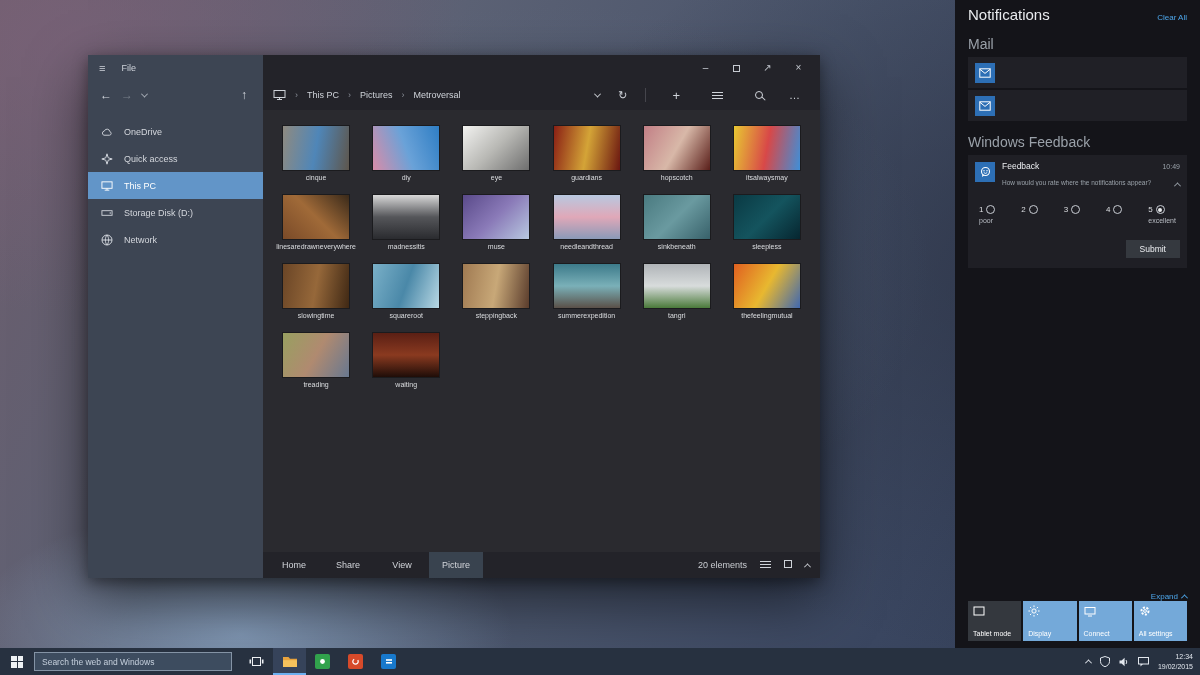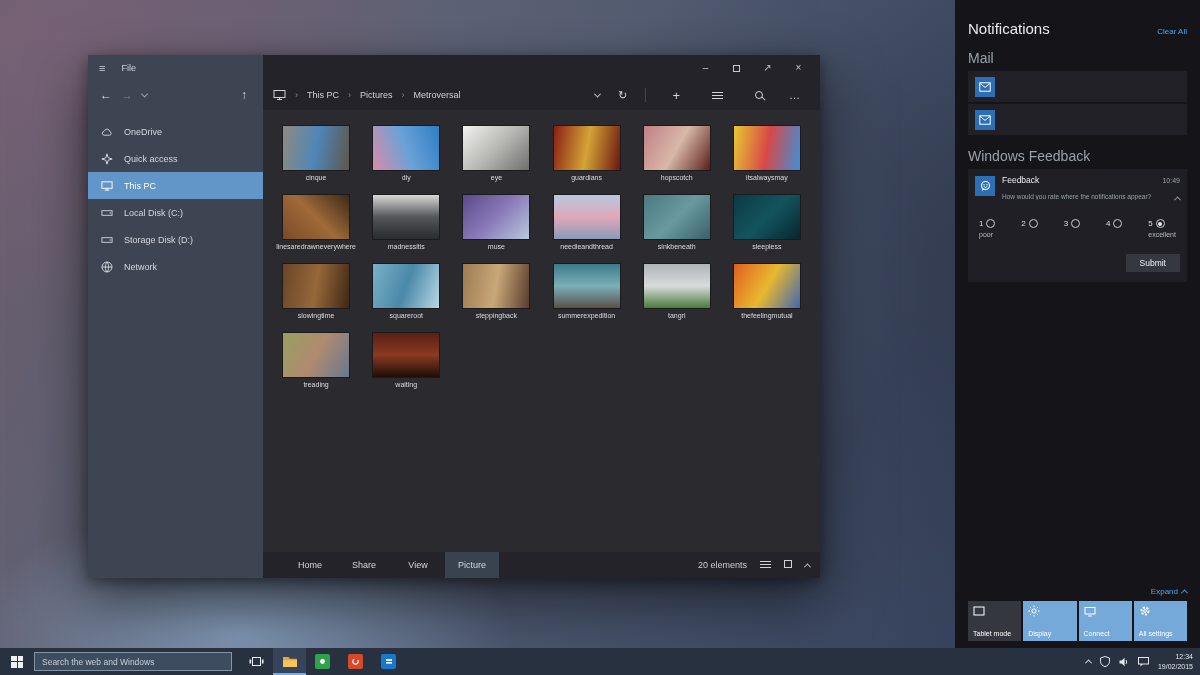--- a/index.html
+++ b/index.html
@@ -63,21 +63,21 @@
   .file{display:flex;flex-direction:column;align-items:center;}
   .thumb{width:66px;height:44px;flex:none;box-shadow:0 0 0 1px rgba(0,0,0,.35);}
   .fname{font-size:7px;color:#dcdee1;margin-top:4px;text-align:center;max-width:80px;line-height:1.25;word-break:break-all;}
 
   .bottombar{height:26px;background:#232329;display:flex;align-items:center;flex:none;padding:0 10px 0 0;}
   .tab{width:54px;text-align:center;color:#d2d5da;font-size:9px;line-height:26px;height:26px;}
   .tab.active{background:#39434f;}
   .bb-right{margin-left:auto;display:flex;align-items:center;gap:13px;color:#c9ccd1;font-size:9px;}
 
   
-  .action-center{position:absolute;top:0;right:0;width:245px;height:648px;background:#141419;color:#e9ebee;padding:20px 13px;z-index:4;}
+  .action-center{position:absolute;top:0;right:0;width:245px;height:648px;background:#141419;color:#e9ebee;padding:6px 13px;z-index:4;}
   .ac-header{display:flex;justify-content:space-between;align-items:baseline;}
   .ac-title{font-size:15px;font-weight:400;}
   .ac-clear{font-size:8px;color:#4da6ea;}
   .ac-section{font-size:14px;color:#9aa1a9;margin:13px 0 5px;}
   .mailcard{background:#202026;padding:5px 7px;display:flex;gap:7px;margin-bottom:2px;}
   .mc-icon{width:20px;height:20px;background:#2d6fb5;flex:none;display:flex;align-items:center;justify-content:center;margin-top:1px;}
   .mc-body{flex:1;min-width:0;}
   .mc-top{display:flex;justify-content:space-between;align-items:baseline;}
   .mc-title{font-size:8.5px;color:#eceef1;text-decoration:underline;}
   .mc-time{font-size:7px;color:#9aa2aa;}
@@ -90,21 +90,21 @@
   .ratings{display:flex;justify-content:space-between;padding:14px 4px 0;}
   .rate{display:flex;flex-direction:column;gap:3px;}
   .rate-top{display:flex;align-items:center;gap:3px;font-size:8px;color:#dddfe3;}
   .radio{width:9px;height:9px;border:1px solid #c9cdd4;border-radius:50%;position:relative;display:inline-block;}
   .radio.sel::after{content:"";position:absolute;inset:1.5px;border-radius:50%;background:#e9ebee;}
   .rate-label{font-size:7px;color:#b9bdc4;}
   .submit-row{display:flex;justify-content:flex-end;margin-top:16px;}
   .submit{background:#35393f;color:#eceef1;font-size:8.5px;padding:4px 14px;border:none;}
 
   .ac-bottom{position:absolute;left:13px;right:13px;bottom:7px;}
-  .expand{display:flex;justify-content:flex-end;align-items:center;gap:4px;font-size:8px;color:#4da6ea;margin-bottom:5px;}
+  .expand{display:flex;justify-content:flex-end;align-items:center;gap:4px;font-size:8px;color:#4da6ea;}
   .tiles{display:flex;gap:2px;}
   .tile{flex:1;height:40px;background:#74a9d9;color:#fff;font-size:7px;padding:4px 5px;display:flex;flex-direction:column;justify-content:space-between;}
   .tile.inactive{background:#34383e;}
   .tile-icon{width:12px;height:12px;}
 
   
   .taskbar{position:absolute;left:0;right:0;bottom:0;height:27px;background:#273140;display:flex;align-items:center;z-index:5;}
   .tb-start{width:34px;height:27px;display:flex;align-items:center;justify-content:center;}
   .winlogo{width:12px;height:12px;display:grid;grid-template-columns:1fr 1fr;grid-template-rows:1fr 1fr;gap:1px;}
   .winlogo span{background:#eef1f4;}
@@ -173,29 +173,20 @@
               </span>
               <span class="slabel">This PC</span>
             </div>
             <div class="sitem">
               <span class="sicon">
                 <svg width="13" height="12" viewBox="0 0 13 12">
                   <rect x="1" y="3.5" width="11" height="5" fill="none" stroke="#cfd3da"></rect>
                   <circle cx="10" cy="6" r="0.8" fill="#cfd3da"></circle>
                 </svg>
               </span>
-              <span class="slabel">Local Disk (C:)</span>
-            </div>
-            <div class="sitem">
-              <span class="sicon">
-                <svg width="13" height="12" viewBox="0 0 13 12">
-                  <rect x="1" y="3.5" width="11" height="5" fill="none" stroke="#cfd3da"></rect>
-                  <circle cx="10" cy="6" r="0.8" fill="#cfd3da"></circle>
-                </svg>
-              </span>
               <span class="slabel">Storage Disk (D:)</span>
             </div>
             <div class="sitem">
               <span class="sicon">
                 <svg width="12" height="12" viewBox="0 0 12 12">
                   <circle cx="6" cy="6" r="5" fill="none" stroke="#cfd3da"></circle>
                   <line x1="1" y1="6" x2="11" y2="6" stroke="#cfd3da"></line>
                   <path d="M6 1 C3.8 3.5 3.8 8.5 6 11 M6 1 C8.2 3.5 8.2 8.5 6 11" fill="none" stroke="#cfd3da"></path>
                 </svg>
               </span>
@@ -317,21 +308,21 @@
               <div class="thumb" style="background: linear-gradient(120deg, rgb(152, 160, 96), rgb(176, 138, 112), rgb(104, 120, 144));"></div>
               <div class="fname">treading</div>
             </div>
             <div class="file">
               <div class="thumb" style="background: linear-gradient(rgb(90, 31, 20), rgb(138, 58, 32), rgb(31, 13, 8));"></div>
               <div class="fname">waiting</div>
             </div>
           </div>
 
         <div class="bottombar">
-          <div style="display:flex;padding-left:20px;">
+          <div style="display:flex;padding-left:4px;">
               <div class="tab">Home</div>
               <div class="tab">Share</div>
               <div class="tab">View</div>
               <div class="tab active">Picture</div>
             </div>
           <div class="bb-right">
             <span>20 elements</span>
             <span><span class="lines3"></span></span>
             <span><span class="sq"></span></span>
             <span><span class="chev up"></span></span>

